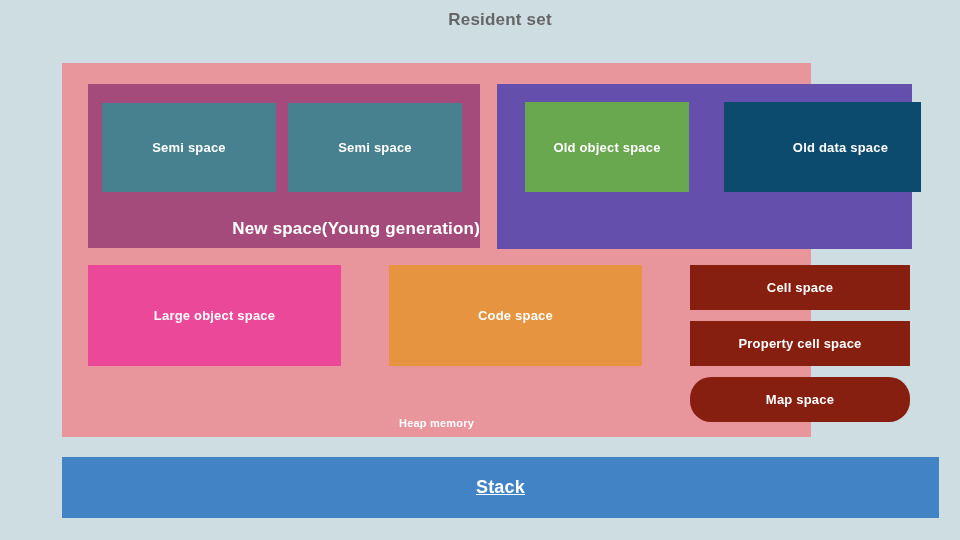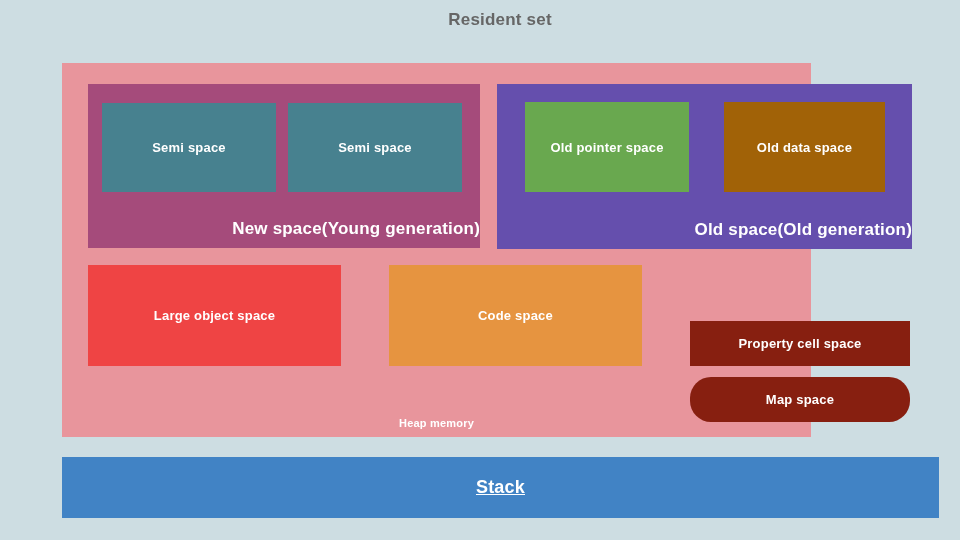--- a/index.html
+++ b/index.html
@@ -73,43 +73,44 @@
     display: flex;
     align-items: center;
     justify-content: center;
   }
   .old-data {
     position: absolute;
     left: 227px;
     top: 18px;
     width: 161px;
     height: 90px;
-    background: #a16207;
-    display: flex;
-    align-items: center;
-    justify-content: center;
+    background: #0c4a6e;
+    display: flex;
+    align-items: center;
+    justify-content: center;
+    padding-left: 36px;
   }
   .region-label {
     position: absolute;
     left: 0;
     right: 0;
     bottom: 9px;
     text-align: right;
     font-size: 17px;
     font-weight: bold;
     color: #ffffff;
     letter-spacing: 0.2px;
   }
   .large-object {
     position: absolute;
     left: 26px;
     top: 202px;
     width: 253px;
     height: 101px;
-    background: #ef4444;
+    background: #ec4899;
     display: flex;
     align-items: center;
     justify-content: center;
   }
   .code-space {
     position: absolute;
     left: 327px;
     top: 202px;
     width: 253px;
     height: 101px;
@@ -176,36 +177,38 @@
         <span class="box-label">Semi space</span>
       </div>
       <div class="semi semi2">
         <span class="box-label">Semi space</span>
       </div>
       <div class="region-label">New space(Young generation)</div>
     </div>
 
     <div class="old-space">
       <div class="old-pointer">
-        <span class="box-label">Old pointer space</span>
+        <span class="box-label">Old object space</span>
       </div>
       <div class="old-data">
         <span class="box-label">Old data space</span>
       </div>
-      <div class="region-label">Old space(Old generation)</div>
     </div>
 
     <div class="large-object">
       <span class="box-label">Large object space</span>
     </div>
 
     <div class="code-space">
       <span class="box-label">Code space</span>
     </div>
 
+    <div class="side-box s0">
+      <span class="box-label">Cell space</span>
+    </div>
     <div class="side-box s1">
       <span class="box-label">Property cell space</span>
     </div>
     <div class="side-box s2">
       <span class="box-label">Map space</span>
     </div>
 
     <div class="heap-label">Heap memory</div>
   </div>
 

